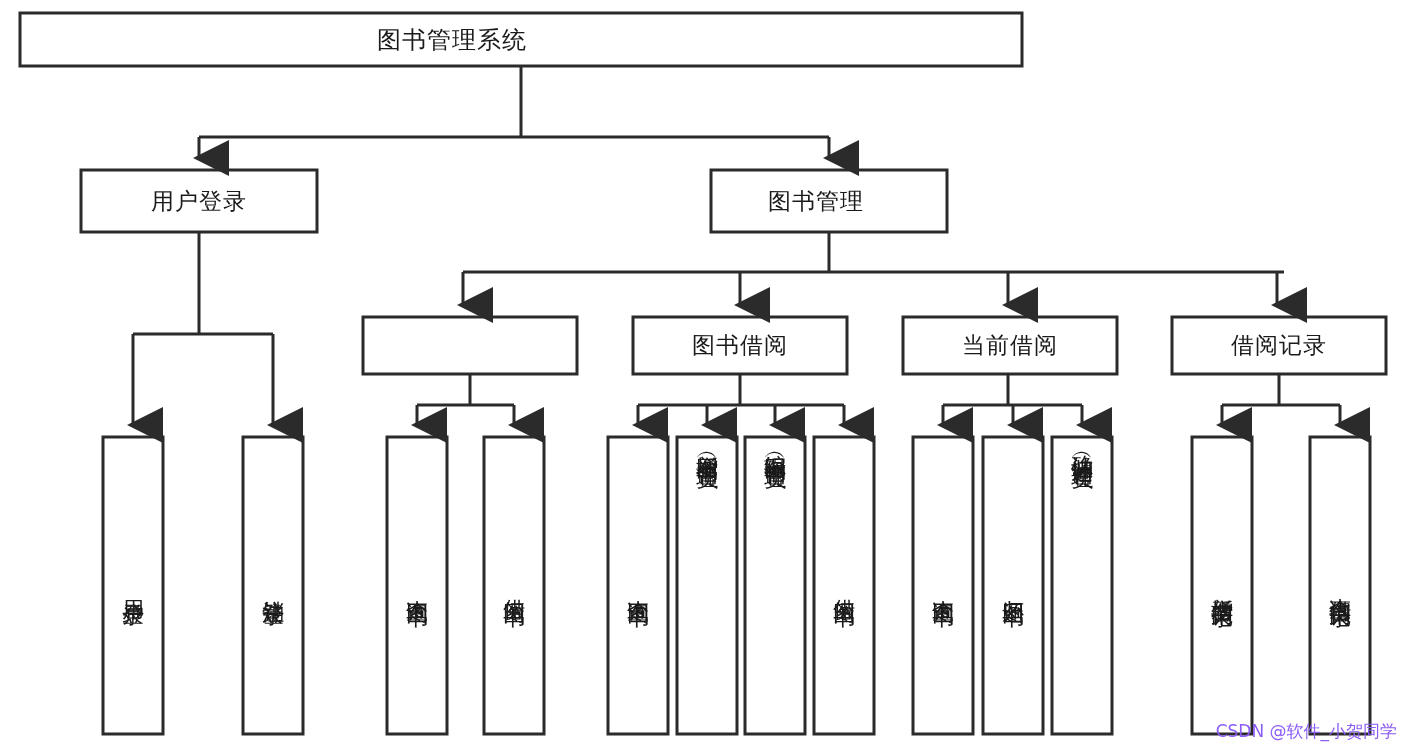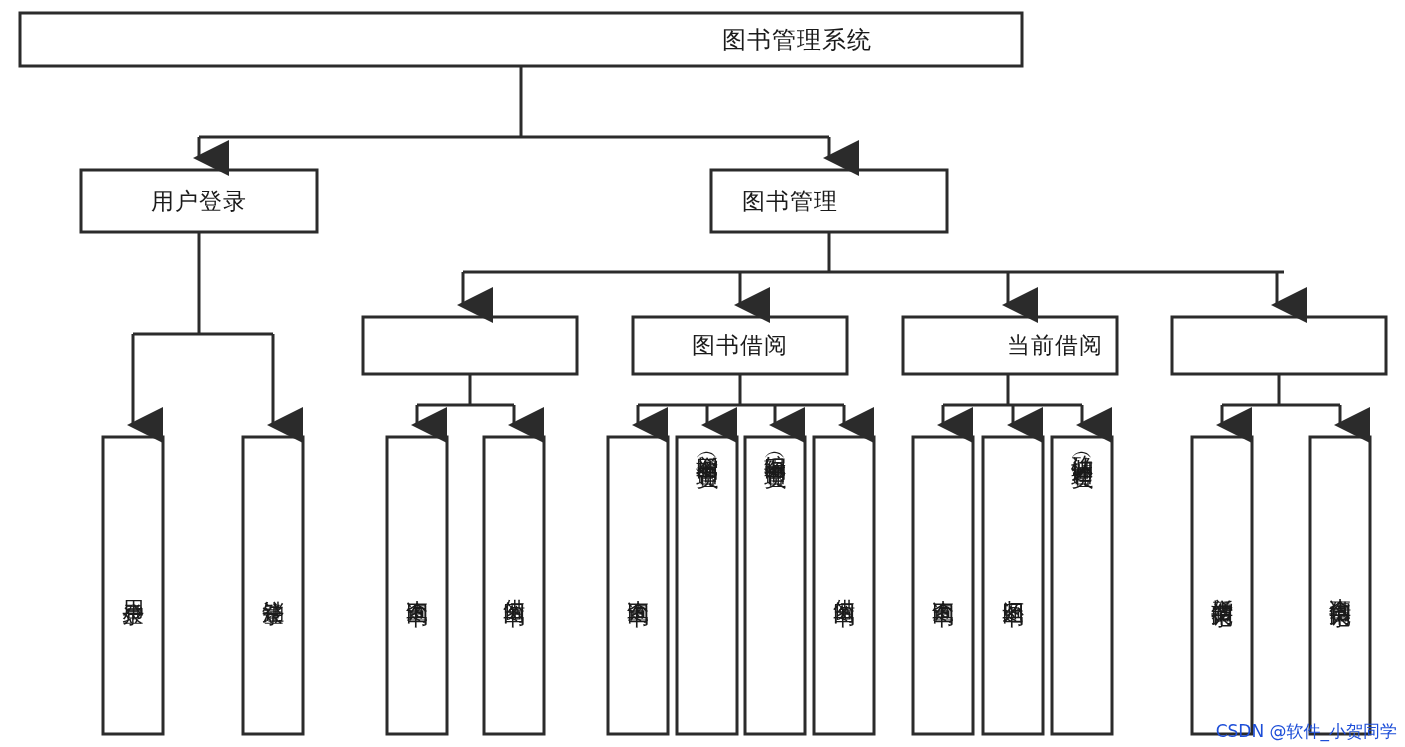--- a/index.html
+++ b/index.html
@@ -75,21 +75,21 @@
   }
   .title-text {
     font-size: 24px;
   }
   #watermark {
     position: absolute;
     right: 8px;
     bottom: 4px;
     font-family: "DejaVu Sans", "Liberation Sans", sans-serif;
     font-size: 17px;
-    color: #1d4ed8;
+    color: #8b5cf6;
     white-space: nowrap;
     pointer-events: none;
   }
 </style>
 </head>
 <body>
 
 <div id="diagram-root">
 
   <svg id="tree-svg" viewBox="0 0 1405 747">
@@ -161,36 +161,39 @@
     <path class="connector" marker-end="url(#arrow)" d="M 943 405 L 943 425"></path>
     <path class="connector" marker-end="url(#arrow)" d="M 1013 405 L 1013 425"></path>
     <path class="connector" marker-end="url(#arrow)" d="M 1082 405 L 1082 425"></path>
 
     <path class="connector" d="M 1279 374 L 1279 405"></path>
     <path class="connector" d="M 1222 405 L 1340 405"></path>
     <path class="connector" marker-end="url(#arrow)" d="M 1222 405 L 1222 425"></path>
     <path class="connector" marker-end="url(#arrow)" d="M 1340 405 L 1340 425"></path>
   </svg>
 
-  <div class="hlabel-wrap" style="left:8px; top:13px; width:864px; height:53px;justify-content:flex-end;">
+  <div class="hlabel-wrap" style="left:20px; top:13px; width:864px; height:53px;">
     <span class="hlabel-text title-text">图书管理系统</span>
   </div>
 
   <div class="hlabel-wrap" style="left:81px; top:170px; width:236px; height:62px;">
     <span class="hlabel-text">用户登录</span>
   </div>
-  <div class="hlabel-wrap" style="left:672px; top:170px; width:236px; height:62px;text-align:right;">
+  <div class="hlabel-wrap" style="left:698px; top:170px; width:236px; height:62px;text-align:right;">
     <span class="hlabel-text">图书管理</span>
   </div>
 
   <div class="hlabel-wrap" style="left:633px; top:317px; width:214px; height:57px;justify-content:center;">
     <span class="hlabel-text">图书借阅</span>
   </div>
-  <div class="hlabel-wrap" style="left:903px; top:317px; width:214px; height:57px;padding-left:45px;">
+  <div class="hlabel-wrap" style="left:903px; top:317px; width:214px; height:57px;">
     <span class="hlabel-text">当前借阅</span>
+  </div>
+  <div class="hlabel-wrap" style="left:1172px; top:317px; width:214px; height:57px;">
+    <span class="hlabel-text">借阅记录</span>
   </div>
 
   <div class="vlabel-wrap" style="left:103px; top:437px; width:60px; height:297px;">
     <span class="vlabel-text">用户登录</span>
   </div>
   <div class="vlabel-wrap" style="left:243px; top:437px; width:60px; height:297px;">
     <span class="vlabel-text">注销登录</span>
   </div>
 
   <div class="vlabel-wrap" style="left:387px; top:437px; width:60px; height:297px;">

